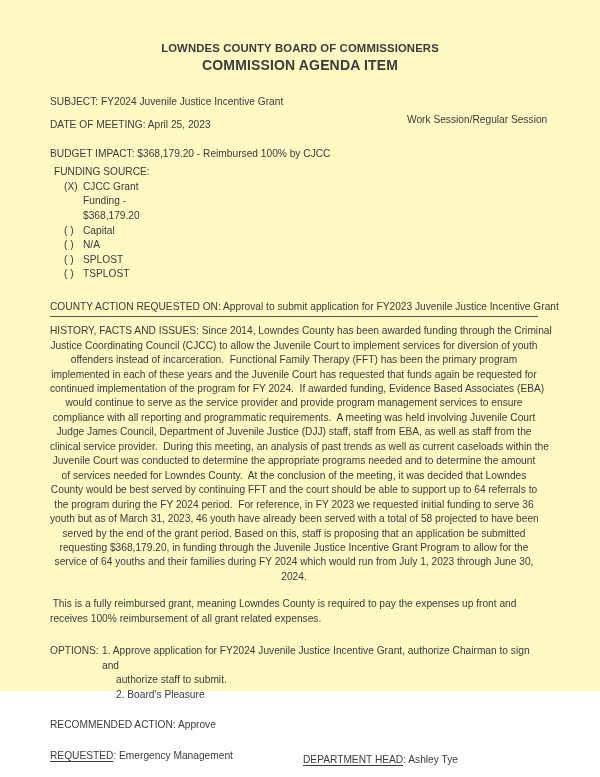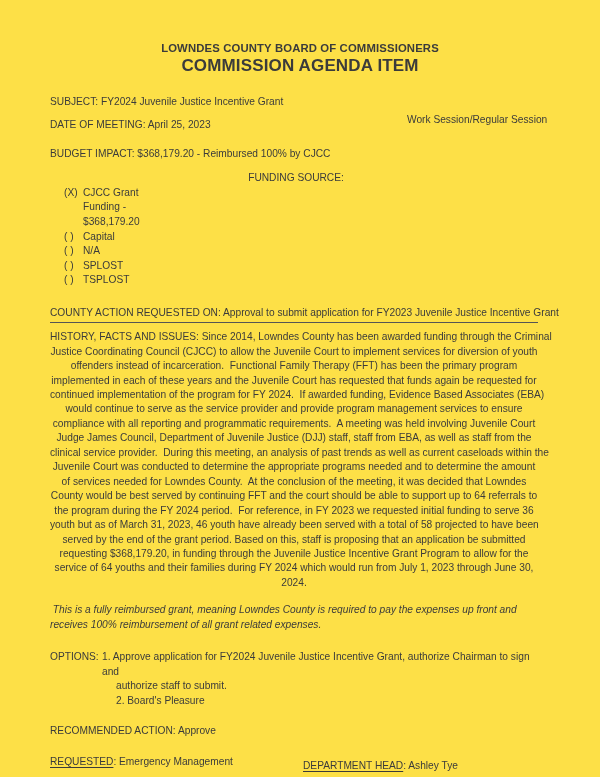--- a/index.html
+++ b/index.html
@@ -11,39 +11,39 @@
     width: 600px;
     height: 777px;
     overflow: hidden;
     font-family: "Liberation Sans", sans-serif;
     color: #3b3b3b;
     -webkit-font-smoothing: antialiased;
   }
   .page {
     position: relative;
     width: 600px;
-    height: 777px;
-    background: #fde047;
+    height: 691px;
+    background: #fef9c3;
     box-sizing: border-box;
     padding: 0;
   }
 
   
   .doc-header {
     text-align: center;
     padding-top: 41px;
   }
   .doc-header .line1 {
     font-size: 11.3px;
     font-weight: bold;
     letter-spacing: 0.15px;
     line-height: 15px;
   }
   .doc-header .line2 {
-    font-size: 17px;
+    font-size: 14px;
     font-weight: bold;
     letter-spacing: 0.15px;
     line-height: 15px;
     margin-top: 2px;
   }
 
   
   .content {
     padding-left: 50px;
     padding-right: 62px;
@@ -57,21 +57,21 @@
     position: relative;
   }
   .session-note {
     position: absolute;
     left: 357px;
     top: -5px;
     white-space: nowrap;
   }
 
   .row-budget { margin-top: 15px; }
-  .row-funding { margin-top: 9px; padding-left: 4px; text-align: center; }
+  .row-funding { margin-top: 3px; padding-left: 4px; }
 
   .fund-list {
     margin: 1px 0 0 0;
     padding: 0;
     list-style: none;
   }
   .fund-list li {
     display: flex;
     line-height: 14.6px;
   }
@@ -98,21 +98,21 @@
     margin-top: 7px;
     line-height: 14.45px;
     text-align: center;
   }
   .history .ln { display: block; white-space: pre; }
 
   .reimb {
     margin-top: 13px;
     line-height: 14.45px;
   }
-  .reimb .ln { display: block; white-space: pre; font-style: italic; }
+  .reimb .ln { display: block; white-space: pre; }
 
   
   .options {
     margin-top: 18px;
     position: relative;
     line-height: 14.5px;
   }
   .options .opt-label {
     position: absolute;
     left: 0;

